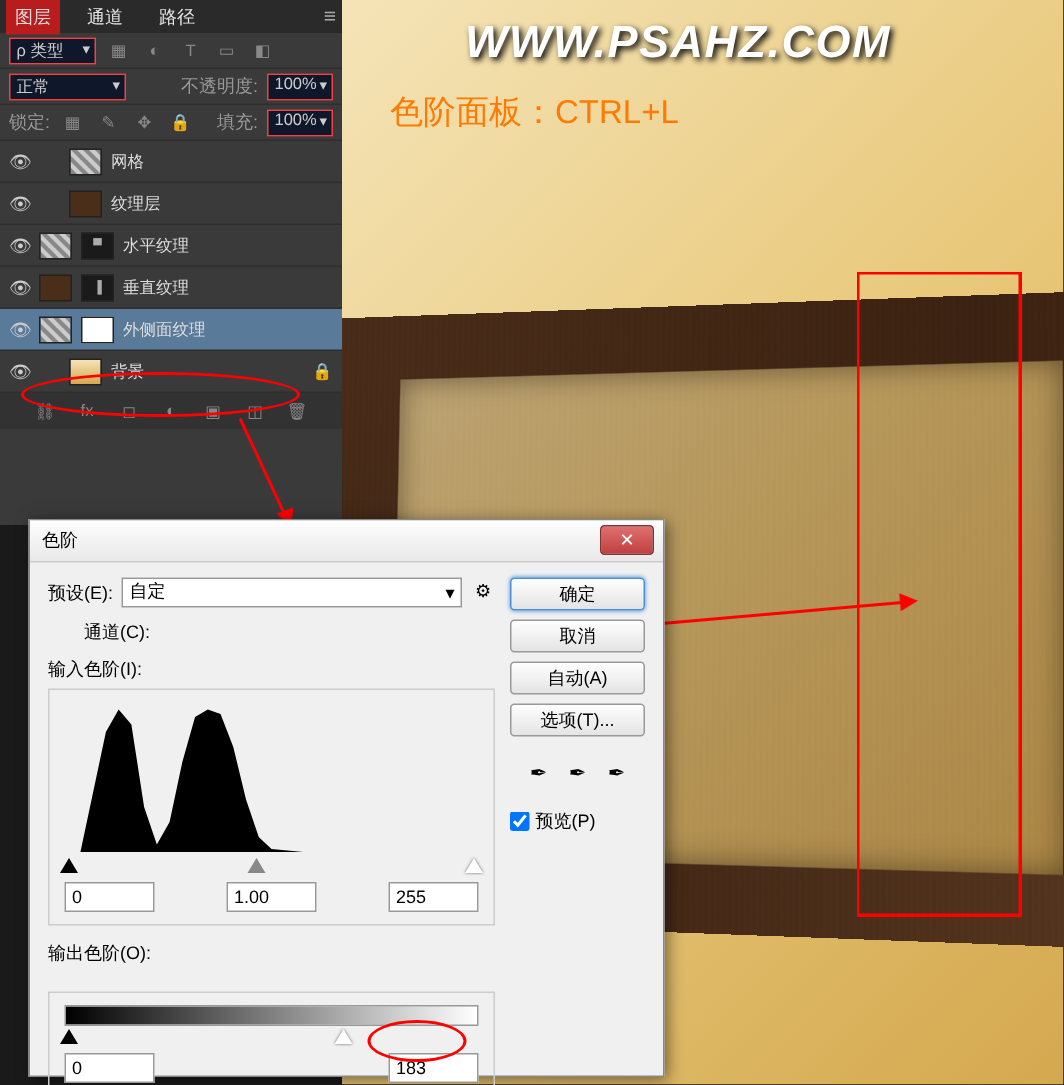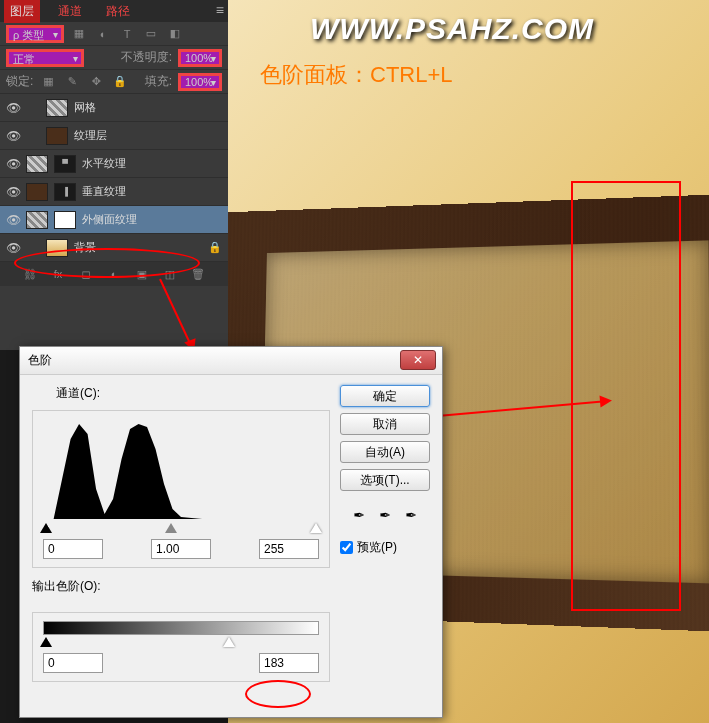--- a/index.html
+++ b/index.html
@@ -9,25 +9,25 @@
 .frame::before{content:"";position:absolute;inset:-45px;background:repeating-linear-gradient(90deg,#3a2010 0,#4a2e1a 2px,#3a2010 4px);opacity:.3;pointer-events:none}
 .watermark{position:absolute;top:12px;left:310px;color:#fff;font:italic bold 30px Arial;letter-spacing:1px;text-shadow:2px 2px 4px #000}
 .hint{position:absolute;top:60px;left:260px;color:#ff7a00;font-size:22px}
 .callout{position:absolute;border:2px solid red;pointer-events:none}
 .arrow-line{position:absolute;background:red;height:2px;transform-origin:left center;pointer-events:none}
 .arrow-head{position:absolute;width:0;height:0;border-left:12px solid red;border-top:6px solid transparent;border-bottom:6px solid transparent}
 
 
 .panel{position:absolute;left:0;top:0;width:228px;height:350px;background:#3a3a3a;color:#ccc;font-size:12px}
 .tabbar{display:flex;background:#2a2a2a;height:22px;align-items:center;padding-left:4px;gap:12px}
-.tabbar .tab{padding:3px 6px;color:#ef4444}
+.tabbar .tab{padding:3px 6px;color:#e5e5e5}
 .tabbar .tab.active{background:#b91c1c;color:#ddd}
 .pmenu{position:absolute;right:4px;top:2px;color:#aaa;font-size:14px}
 .row{display:flex;align-items:center;height:24px;padding:0 6px;gap:6px;border-bottom:1px solid #2e2e2e}
-.sel{background:#a21caf;border:3px solid #ef4444;height:18px;padding:0 14px 0 4px;font-size:11px;color:#ccc;position:relative}
+.sel{background:#0f172a;border:1px solid #ef4444;height:18px;padding:0 14px 0 4px;font-size:11px;color:#ccc;position:relative}
 .sel::after{content:"▾";position:absolute;right:3px;top:1px;font-size:10px}
 .iconbtn{width:18px;height:18px;display:inline-flex;align-items:center;justify-content:center;color:#888;font-size:11px}
 .layers{}
 .layer{display:flex;align-items:center;height:28px;padding:0 6px;gap:6px;border-bottom:1px solid #2e2e2e}
 .layer.sel-row{background:#5a7a9a}
 .eye{width:14px;height:14px;display:inline-block;text-align:center;color:#ccc;font-size:12px}
 .thumb{width:22px;height:18px;background:#666;border:1px solid #222;display:inline-block}
 .thumb.chk{background:linear-gradient(45deg,#888 25%,#ccc 25%,#ccc 50%,#888 50%,#888 75%,#ccc 75%);background-size:8px 8px}
 .thumb.mask{background:#fff}
 .thumb.wood{background:#4a2e1a}
@@ -165,23 +165,29 @@
 <div class="arrow-line" style="left:426px;top:416px;width:180px;transform:rotate(-5deg)"></div>
 <div class="arrow-head" style="left:600px;top:395px;transform:rotate(-5deg)"></div>
 
 <div class="dialog">
   <div class="titlebar">
     <span>色阶</span>
     <span class="closebtn">✕</span>
   </div>
   <div class="dbody">
     <div class="dleft">
+      <div class="drow">
+        <span>预设(E):</span>
+        <span class="dsel">自定</span>
+        <span class="gear">⚙</span>
+      </div>
       <div class="drow" style="padding-left:24px">
         <span>通道(C):</span>
       </div>
+      <div style="margin-bottom:4px">输入色阶(I):</div>
       <div class="fieldset">
         <div class="histo">
           <svg class="hsvg" viewBox="0 0 260 100" preserveAspectRatio="none">
             <path d="M0,100 L10,100 L18,60 L26,20 L34,5 L42,15 L50,70 L58,95 L66,80 L74,40 L82,10 L90,5 L98,8 L106,30 L114,65 L122,90 L130,98 L150,100 L260,100 Z" fill="#000"></path>
           </svg>
         </div>
         <div class="sliderbar">
           <span class="tri black" style="left:-3px"></span>
           <span class="tri gray" style="left:122px"></span>
           <span class="tri white" style="right:-3px"></span>

